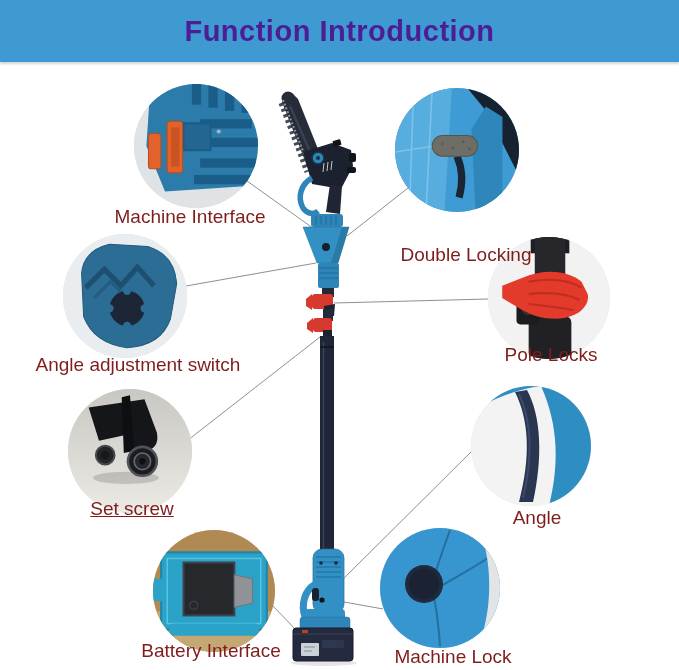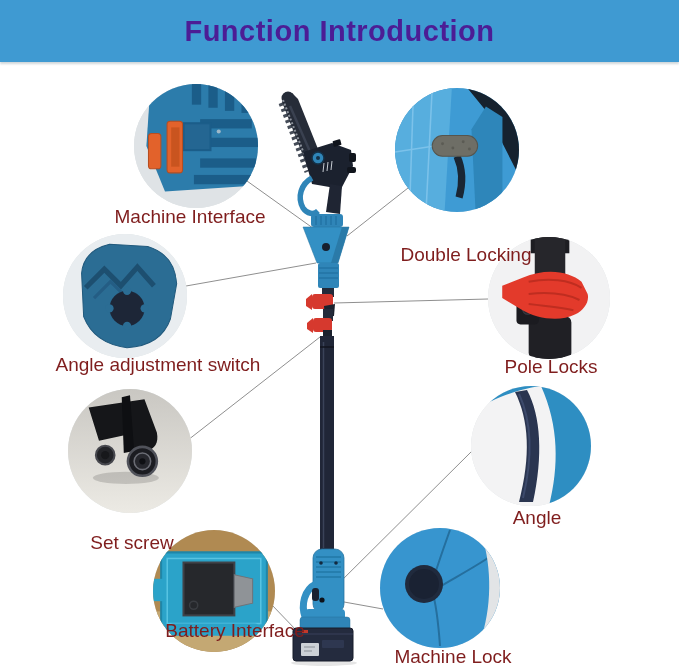--- a/index.html
+++ b/index.html
@@ -188,60 +188,60 @@
     <path d="M 30,62 L 46,46 L 60,60" stroke="#245d84" stroke-width="3" fill="none"></path>
     <circle cx="62" cy="72" r="17" fill="#1d2637"></circle>
     <g fill="#2b6d94">
       <circle cx="62" cy="55" r="4"></circle>
         <circle cx="79" cy="72" r="4"></circle>
       <circle cx="62" cy="89" r="4"></circle>
         <circle cx="45" cy="72" r="4"></circle>
     </g>
   </svg>
 </div>
-<div class="callout-label" style="left:138px;top:354px;margin-left:20px;">Angle adjustment switch</div>
+<div class="callout-label" style="left:138px;top:354px;">Angle adjustment switch</div>
 
 <div class="callout" style="left:488px;top:237px;width:122px;height:122px;">
   <svg viewBox="0 0 120 120">
     <rect width="120" height="120" fill="#f2f2f3"></rect>
     <rect x="42" y="0" width="38" height="16" fill="#1d1d22"></rect>
     <rect x="46" y="0" width="30" height="120" fill="#26262b"></rect>
     <rect x="40" y="78" width="42" height="42" rx="6" fill="#202025"></rect>
     <rect x="28" y="56" width="22" height="30" rx="4" fill="#1b1b20"></rect>
     <circle cx="39" cy="71" r="5" fill="#26262d" stroke="#3c3c44"></circle>
     <path d="M 14,48 L 34,40 C 58,30 80,34 92,44 L 98,56 C 100,64 94,72 86,76 C 70,84 48,80 34,72 L 14,60 Z" fill="#e33a2b"></path>
     <g stroke="#bf2d20" stroke-width="2" fill="none">
       <path d="M 40,44 C 60,40 80,42 92,50"></path>
       <path d="M 40,56 C 60,54 78,56 90,62"></path>
       <path d="M 40,66 C 58,68 74,70 84,72"></path>
     </g>
   </svg>
 </div>
-<div class="callout-label" style="left:551px;top:356px;">Pole Locks</div>
+<div class="callout-label" style="left:551px;top:344px;">Pole Locks</div>
 
 <div class="callout" style="left:68px;top:389px;width:124px;height:124px;">
   <svg viewBox="0 0 120 120">
     <defs>
       <linearGradient id="gMetal" x1="0" y1="0" x2="0" y2="1">
         <stop offset="0" stop-color="#c9c7c2"></stop>
           <stop offset="1" stop-color="#eceae4"></stop>
       </linearGradient>
     </defs>
     <rect width="120" height="120" fill="url(#gMetal)"></rect>
     <ellipse cx="56" cy="86" rx="32" ry="6" fill="rgba(0,0,0,0.15)"></ellipse>
     <path d="M 20,18 L 74,10 L 86,42 C 88,52 84,58 76,60 L 64,62 L 58,44 L 30,50 Z" fill="#151619"></path>
     <polygon points="52,8 60,6 64,60 54,62" fill="#0e0f12"></polygon>
     <circle cx="36" cy="64" r="9" fill="#232428" stroke="#47484e" stroke-width="2"></circle>
     <circle cx="36" cy="64" r="4" fill="#17181b"></circle>
     <circle cx="72" cy="70" r="14" fill="#1b1c21" stroke="#50525a" stroke-width="2.5"></circle>
     <circle cx="72" cy="70" r="8" fill="#26272d" stroke="#6a6c74" stroke-width="1.5"></circle>
     <circle cx="72" cy="70" r="3" fill="#0e0f13"></circle>
   </svg>
 </div>
-<div class="callout-label" style="left:132px;top:532px;">Set screw</div>
+<div class="callout-label" style="left:132px;top:498px;text-decoration:underline;">Set screw</div>
 
 <div class="callout" style="left:471px;top:386px;width:120px;height:120px;">
   <svg viewBox="0 0 120 120">
     <rect width="120" height="120" fill="#f3f3f4"></rect>
     <path d="M 70,0 L 120,0 L 120,120 L 78,120 C 88,80 88,40 70,0 Z" fill="#2e8ec2"></path>
     <path d="M 0,26 C 30,8 55,2 70,0 L 0,0 Z" fill="#2e8ec2"></path>
     <path d="M 56,4 C 70,30 72,70 62,116 L 48,116 C 60,70 58,34 44,6 Z" fill="#2a3550"></path>
     <path d="M 48,8 C 60,34 62,70 52,112" stroke="#3d4a6b" stroke-width="2" fill="none"></path>
   </svg>
 </div>
@@ -253,21 +253,21 @@
     <rect x="0" y="80" width="120" height="40" fill="#c4a873"></rect>
     <rect x="8" y="22" width="104" height="76" rx="6" fill="#2ba3c9" stroke="#1f86a8" stroke-width="2"></rect>
     <rect x="14" y="28" width="92" height="64" fill="none" stroke="#57c3e2" stroke-width="1.5"></rect>
     <rect x="0" y="48" width="10" height="22" fill="#2ba3c9"></rect>
     <rect x="30" y="32" width="50" height="52" fill="#26282c" stroke="#404349" stroke-width="2"></rect>
     <polygon points="80,44 98,48 98,72 80,76" fill="#8f9397" stroke="#6f7378"></polygon>
     <rect x="16" y="92" width="88" height="12" rx="4" fill="#2ba3c9"></rect>
     <circle cx="40" cy="74" r="4" fill="none" stroke="#3a3d42" stroke-width="1.5"></circle>
   </svg>
 </div>
-<div class="callout-label" style="left:211px;top:620px;margin-left:24px;">Battery Interface</div>
+<div class="callout-label" style="left:211px;top:640px;">Battery Interface</div>
 
 <div class="callout" style="left:380px;top:528px;width:120px;height:120px;">
   <svg viewBox="0 0 120 120">
     <rect width="120" height="120" fill="#3795cf"></rect>
     <g stroke="#256f9e" stroke-width="2" fill="none">
       <path d="M 70,2 C 60,30 55,45 52,56"></path>
       <path d="M 108,30 C 85,45 70,52 58,60"></path>
       <path d="M 60,118 C 58,90 55,72 52,62"></path>
     </g>
     <circle cx="44" cy="56" r="19" fill="#202a3d"></circle>

